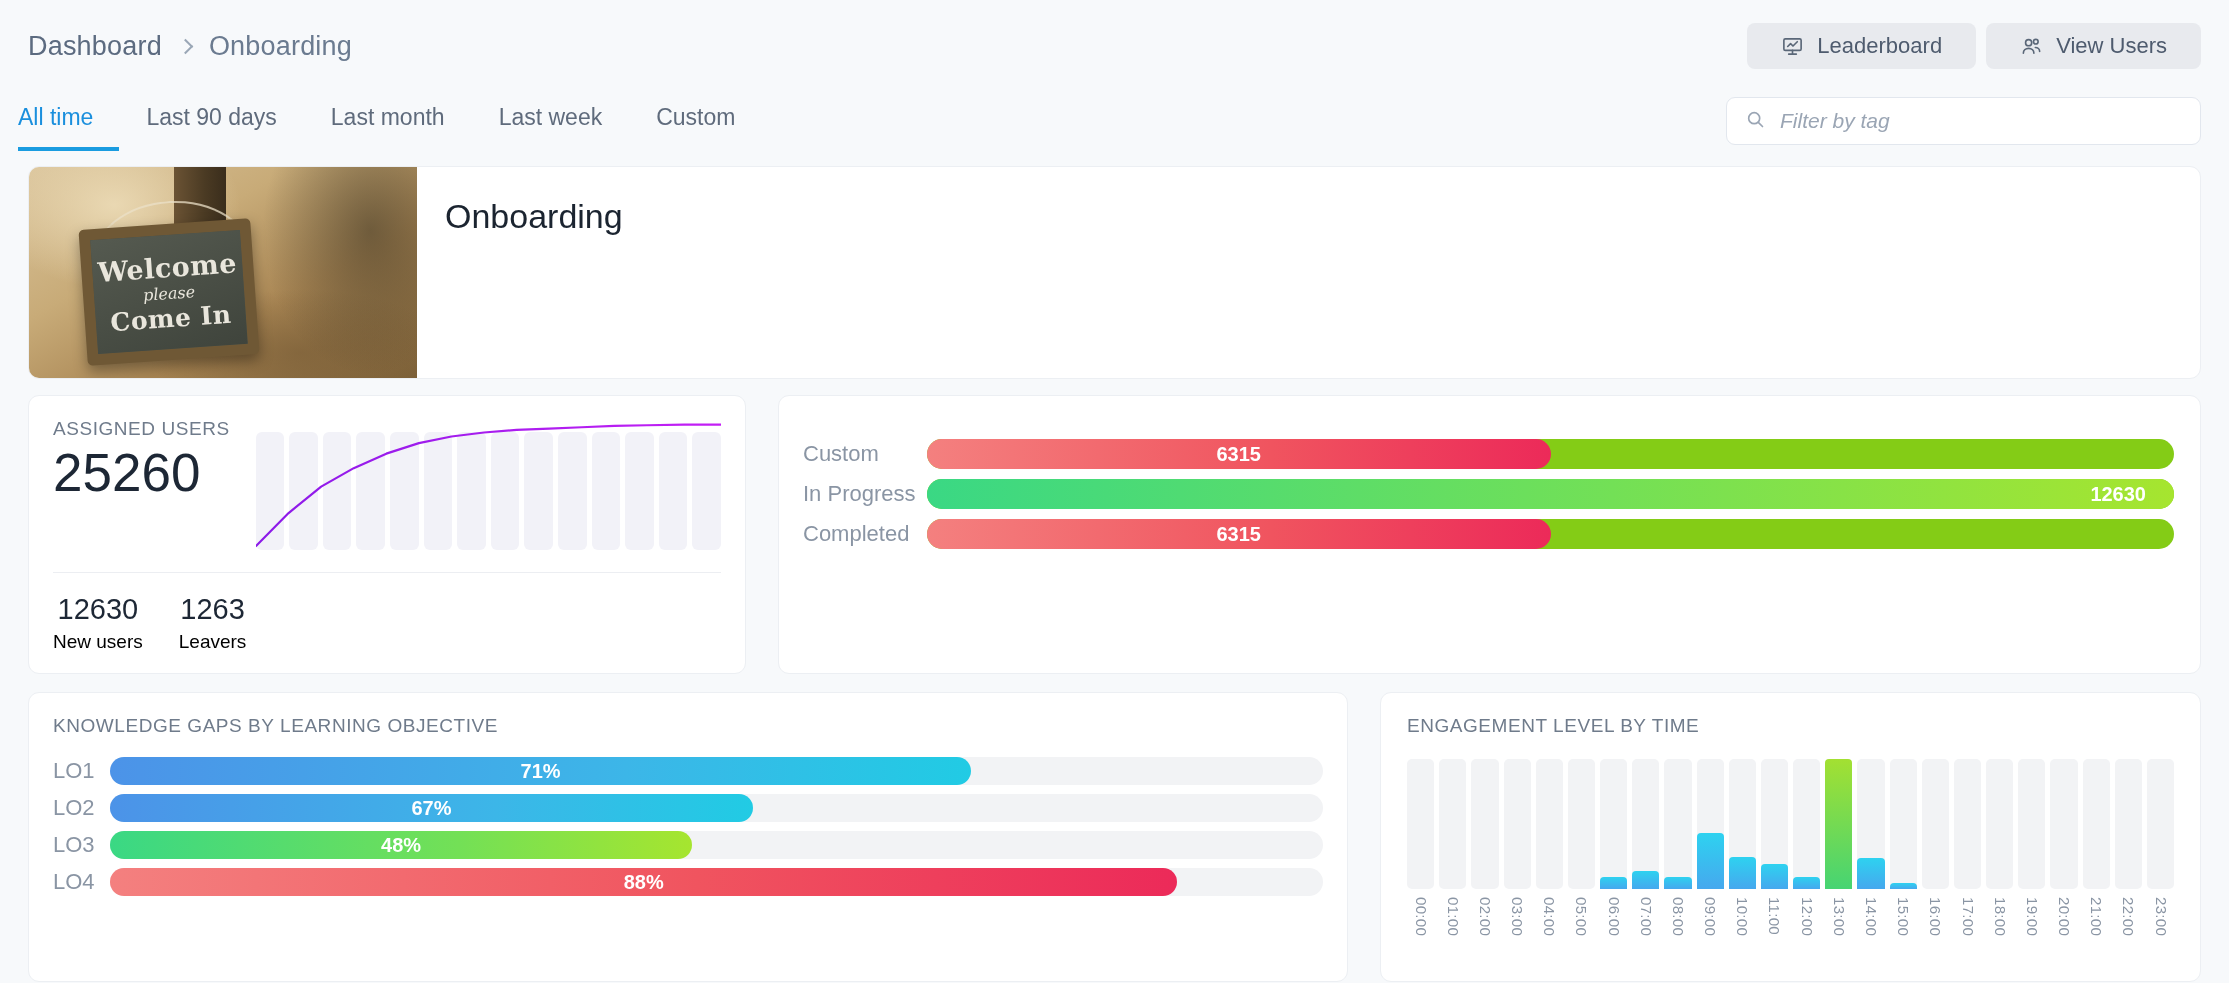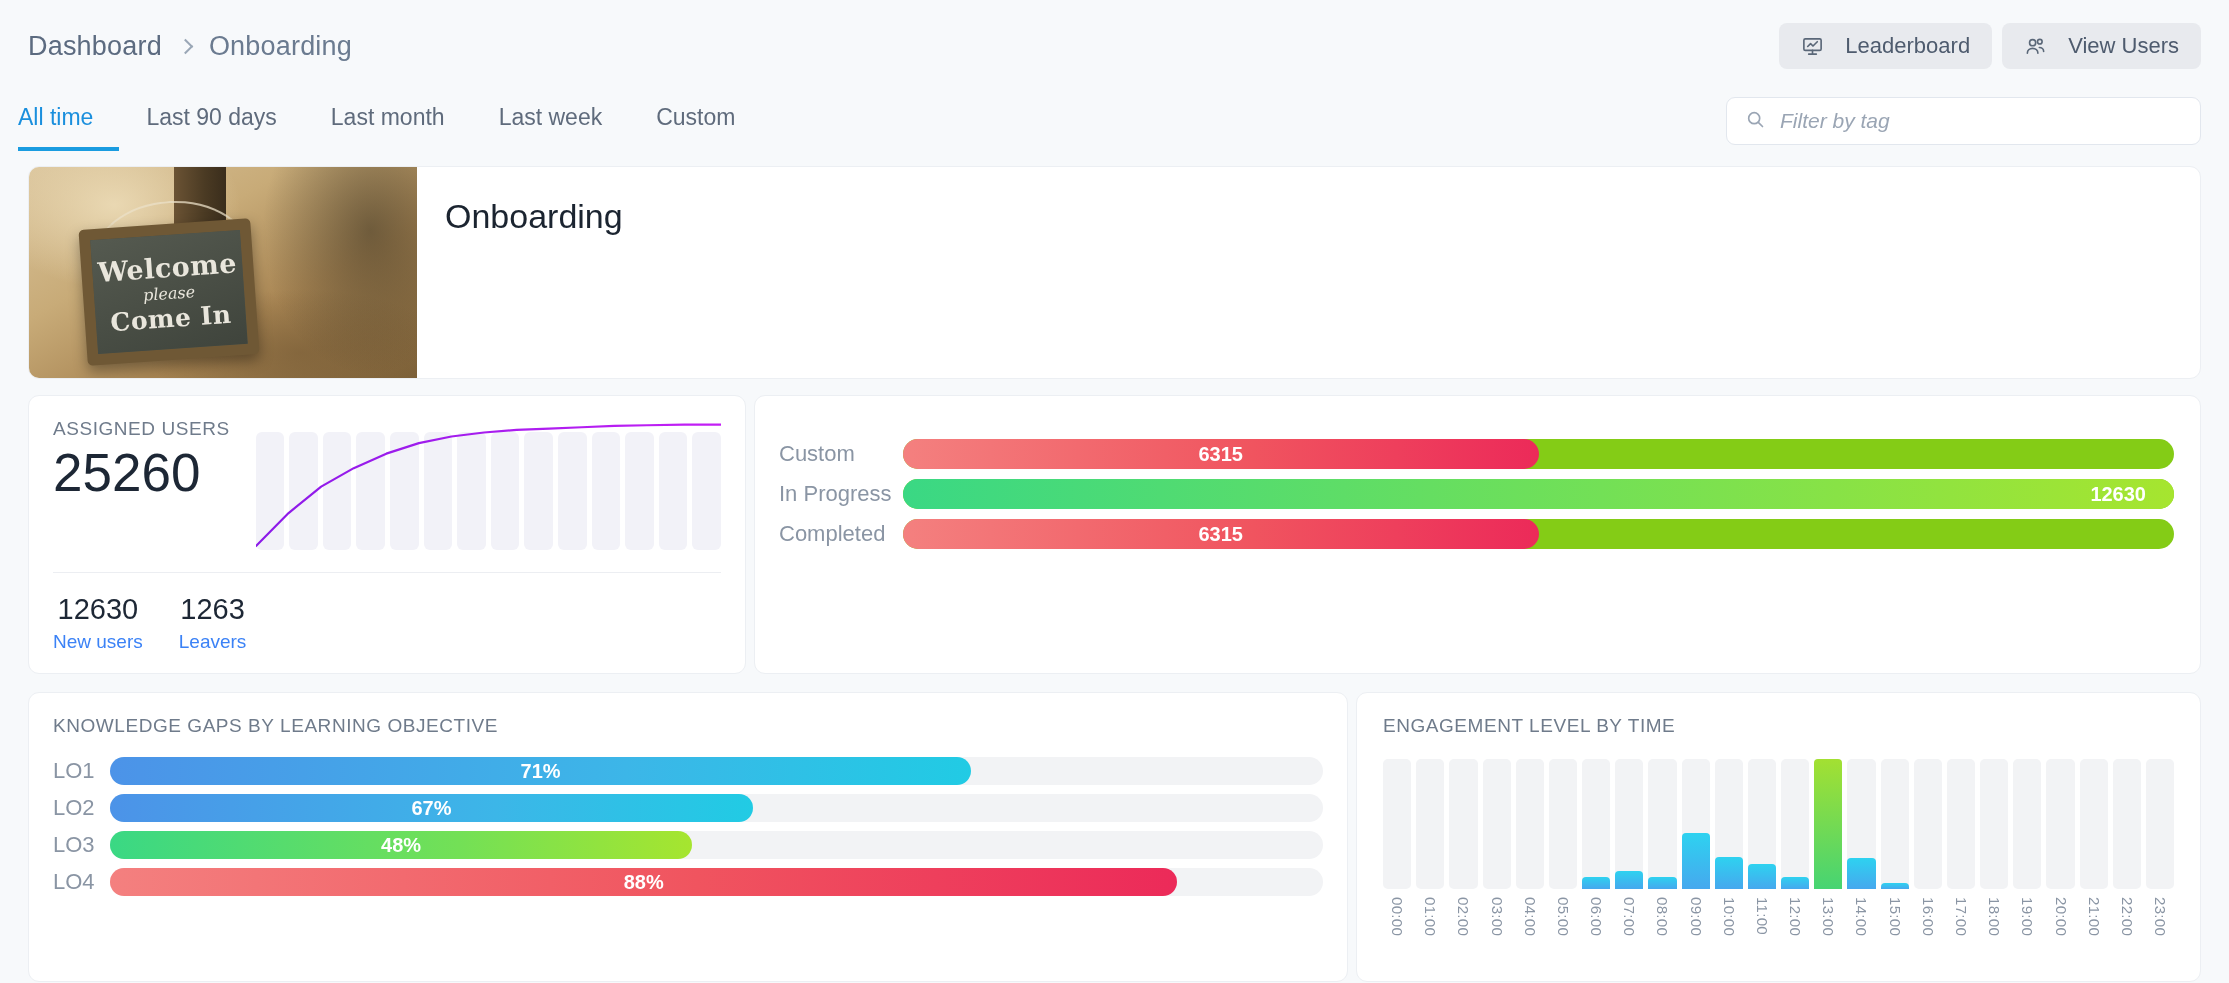--- a/index.html
+++ b/index.html
@@ -26,24 +26,24 @@
     width: 11px; height: 11px;
     border-right: 2.4px solid #9aa7b6;
     border-top: 2.4px solid #9aa7b6;
     transform: rotate(45deg);
     display: inline-block;
   }
   .topbar-actions {
     margin-left: auto; display: flex; gap: 10px;
   }
   .btn {
-    display: flex; align-items: center; gap: 21px;
+    display: flex; align-items: center; gap: 13px;
     background: #e8eaee;
     border: none; border-radius: 8px;
-    height: 46px; padding: 0 22px;
+    height: 46px; padding: 0 34px;
     font-size: 22px; color: #4e5b6e;
     font-family: "Liberation Sans", sans-serif;
     cursor: pointer;
   }
   .btn svg { display: block; }
 
   
   .tabbar {
     height: 62px;
     display: flex; align-items: center;
@@ -149,21 +149,21 @@
     border-radius: 50% 50% 0 0 / 100% 100% 0 0;
     transform: rotate(-3deg);
   }
   .hero-title {
     flex: 1; display: flex; align-items: flex-start;
     padding: 30px 0 0 28px;
     font-size: 34px; color: #1b2430;
   }
 
   
-  .row { display: flex; gap: 8px; margin-bottom: 18px; }
+  .row { display: flex; gap: 32px; margin-bottom: 18px; }
 
   .card-title {
     font-size: 19px; letter-spacing: .55px;
     color: #6f7b8b; text-transform: uppercase;
   }
 
   
   .assigned { width: 718px; padding: 22px 24px 20px 24px; display: flex; flex-direction: column; }
   .assigned-top { display: flex; }
   .assigned-left { flex: 0 0 auto; }
@@ -171,21 +171,21 @@
   .spark {
     flex: 1; margin-left: 26px;
     position: relative; height: 132px;
     display: flex; align-items: flex-end; gap: 5px;
   }
   .spark-bar { flex: 1; height: 118px; background: #f2f2f8; border-radius: 6px; }
   .spark svg { position: absolute; inset: 0; width: 100%; height: 100%; }
   .assigned-div { height: 1px; background: #eceef2; margin: 22px 0 0 0; }
   .stats { display: flex; gap: 36px; padding-top: 20px; }
   .stat-val { font-size: 29px; color: #1d2735; text-align: center; }
-  .stat-lbl { font-size: 19px; color: #3b82f6; text-align: center; margin-top: 5px; }
+  .stat-lbl { font-size: 19px; color: #000000; text-align: center; margin-top: 5px; }
 
   
   .registr { flex: 1; padding: 22px 26px 20px 24px; }
   .reg-rows { margin-top: 21px; display: flex; flex-direction: column; gap: 10px; }
   .reg-row { display: flex; align-items: center; }
   .reg-label { width: 124px; font-size: 22px; color: #8a95a4; }
   .track {
     flex: 1; height: 30px; background: #84cc16;
     border-radius: 15px; position: relative;
   }

